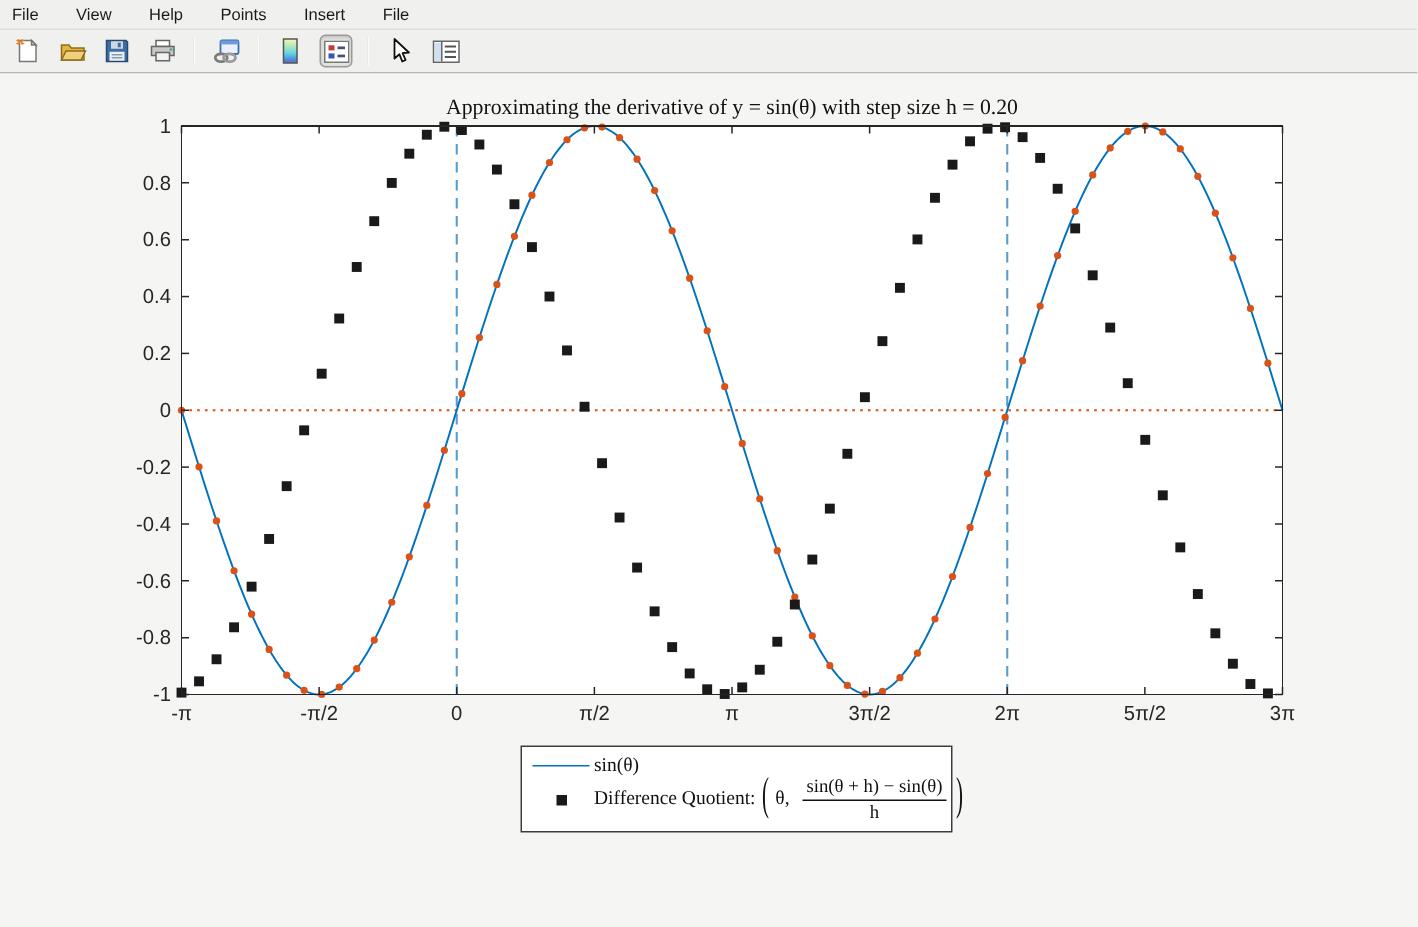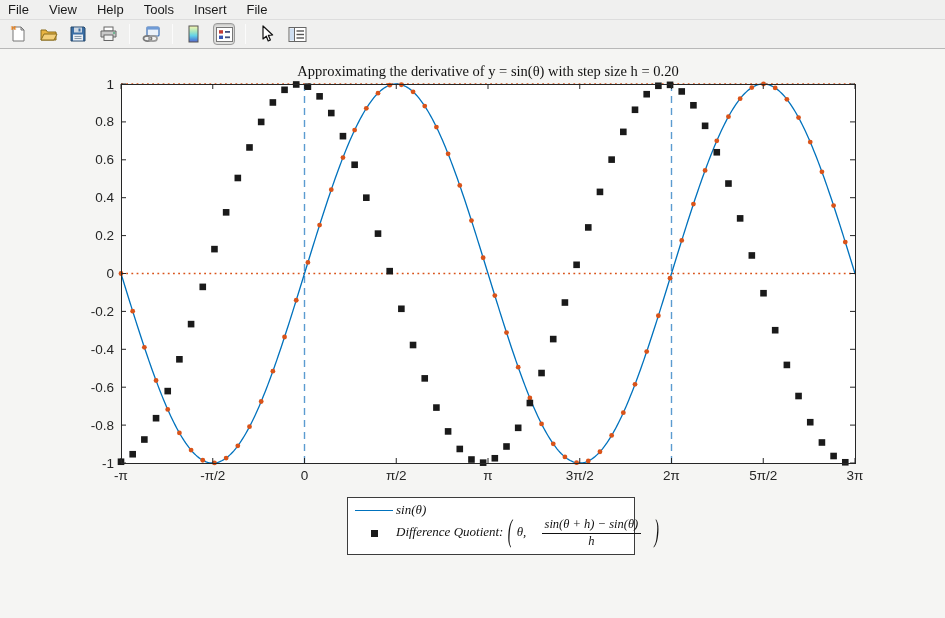--- a/index.html
+++ b/index.html
@@ -1,62 +1,62 @@
 <!DOCTYPE html>
 <html><head>
 <meta charset="utf-8">
 <style>
   * { margin:0; padding:0; box-sizing:border-box; }
   body { width:945px; height:618px; font-family:"Liberation Sans", sans-serif; background:#f4f4f2; overflow:hidden; }
   .window { width:945px; height:618px; display:flex; flex-direction:column; }
 
   
   .menubar { height:20px; background:#f0f0ef; border-bottom:1px solid #dddddd;
-             display:flex; align-items:center; padding-left:8px; gap:20px;
-             font-size:13px; color:#1a1a1a; flex:0 0 auto; }
+             display:flex; align-items:center; padding-left:8px; gap:25px;
+             font-size:11px; color:#1a1a1a; flex:0 0 auto; }
   .menu-item { cursor:default; }
 
   
   .toolbar { height:29px; background:#f0f0ef; border-bottom:1px solid #b8b8b8;
              display:flex; align-items:center; padding-left:7px; gap:8px; flex:0 0 auto; }
   .tbtn { width:22px; height:22px; display:flex; align-items:center; justify-content:center; }
   .tbtn.pressed { border:1px solid #9a9a9a; border-radius:4px; background:#e2e2e0;
                   box-shadow:inset 0 1px 2px rgba(0,0,0,.15); }
   .tsep { width:1px; height:20px; background:#c2c2c2; border-right:1px solid #fbfbfb; margin:0 2px; }
 
   
   .canvas { position:relative; flex:1 1 auto; background:#f5f5f3; }
   #plot-svg { position:absolute; left:0; top:0; }
 
   
   .legend { position:absolute; left:347px; top:448px; width:288px; background:#ffffff;
             border:1px solid #3c3c3c; padding:4px 8px 5px 4px;
             font-family:"Liberation Serif", "DejaVu Serif", serif; font-size:13px; color:#111; }
-  .lrow { display:flex; align-items:center;font-style:italic; }
+  .lrow { display:flex; align-items:center; }
   .lmarker { width:44px; display:flex; align-items:center; justify-content:center; flex:0 0 auto; }
   .lline { width:38px; height:0; border-top:1.4px solid; }
   .ldot { width:4px; height:4px; border-radius:50%; }
   .lsq { width:7px; height:7px; }
   .ltext { white-space:nowrap; }
   .frac { display:inline-flex; flex-direction:column; text-align:center; vertical-align:middle;
-          font-size:12.5px; line-height:1.1; margin:0 12px; }
+          font-size:12.5px; line-height:1.1; margin:0 5px; }
   .frac .num { border-bottom:1px solid #111; padding:0 3px 1px; }
   .frac .den { padding-top:1px; }
   .bigp { display:inline-block; transform:scaleY(2.2); font-size:14px; font-weight:300; margin:0 1px; }
 </style>
 </head>
 <body>
 
 <div class="window">
 
   <div class="menubar">
     <span class="menu-item">File</span>
     <span class="menu-item">View</span>
     <span class="menu-item">Help</span>
-    <span class="menu-item">Tools</span>
+    <span class="menu-item">Points</span>
     <span class="menu-item">Insert</span>
     <span class="menu-item">File</span>
   </div>
 
   <div class="toolbar">
     <div class="tbtn">
       <svg width="18" height="18" viewBox="0 0 18 18">
         <path d="M4 2 h8 l3 3 v11 h-11 z" fill="#ffffff" stroke="#777" stroke-width="1"></path>
         <path d="M12 2 l3 3 h-3 z" fill="#d9d9d9" stroke="#777" stroke-width="1"></path>
         <path d="M3.5 1 l1 2 1-2 2 1-2 1 2 1-2 1-1-2-1 2-2-1 2-1-2-1 z" fill="#e8821e"></path>

